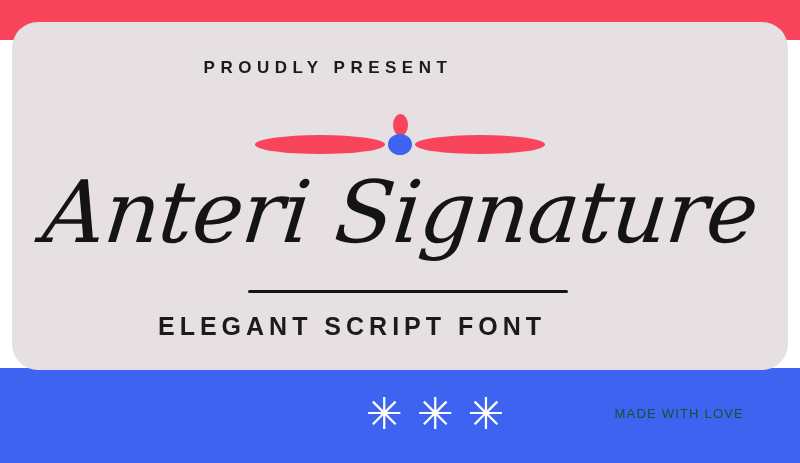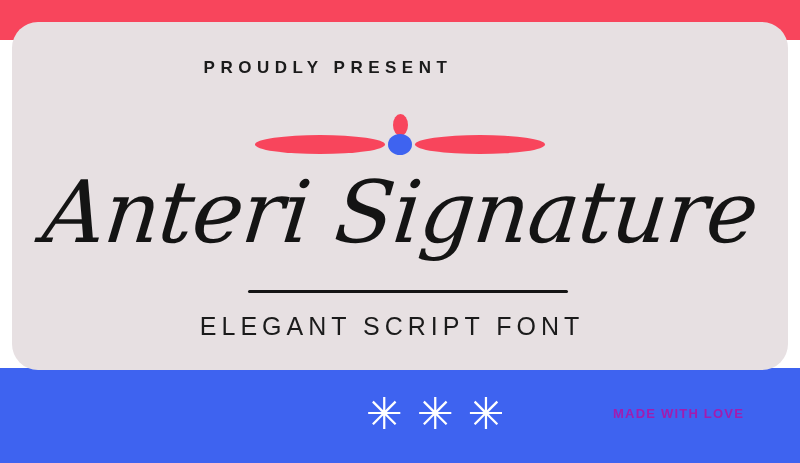--- a/index.html
+++ b/index.html
@@ -122,24 +122,23 @@
     background: #141414;
     border-radius: 3px;
   }
   .subtitle {
     position: absolute;
     left: 0;
     top: 290px;
     width: 680px;
     text-align: center;
     font-size: 25px;
-    font-weight: normal;
+    font-weight: bold;
     letter-spacing: 5px;
     color: #1b1b1b;
-    padding-left: 40px;
   }
   
   .footer-left {
     position: absolute;
     left: 68px;
     bottom: 28px;
     color: #ffffff;
   }
   .published {
     font-size: 15px;
@@ -167,23 +166,23 @@
     font-size: 44px;
     line-height: 34px;
     color: #ffffff;
     font-family: "DejaVu Sans", sans-serif;
   }
   .made-with-love {
     position: absolute;
     right: 56px;
     bottom: 42px;
     font-size: 13px;
-    font-weight: bold;
+    font-weight: normal;
     letter-spacing: 1.2px;
-    color: #a21caf;
+    color: #14532d;
     white-space: nowrap;
   }
 </style>
 </head>
 <body>
 
 <div class="poster">
 
   <div class="band-red"></div>
   <div class="band-blue"></div>

